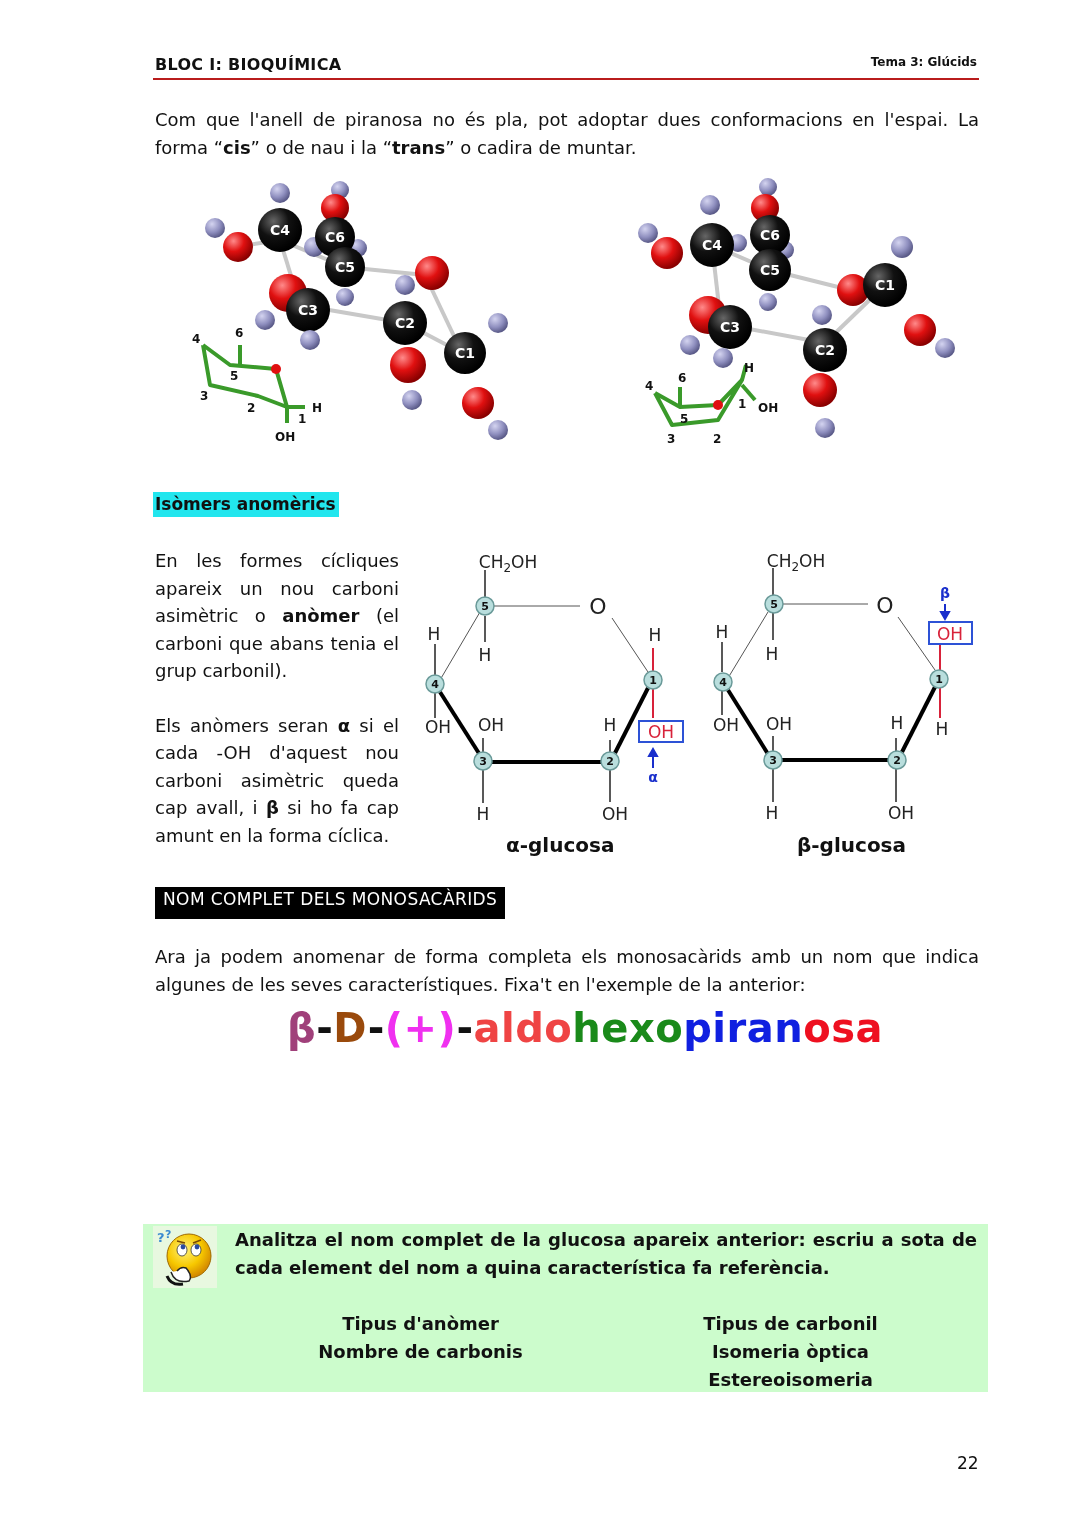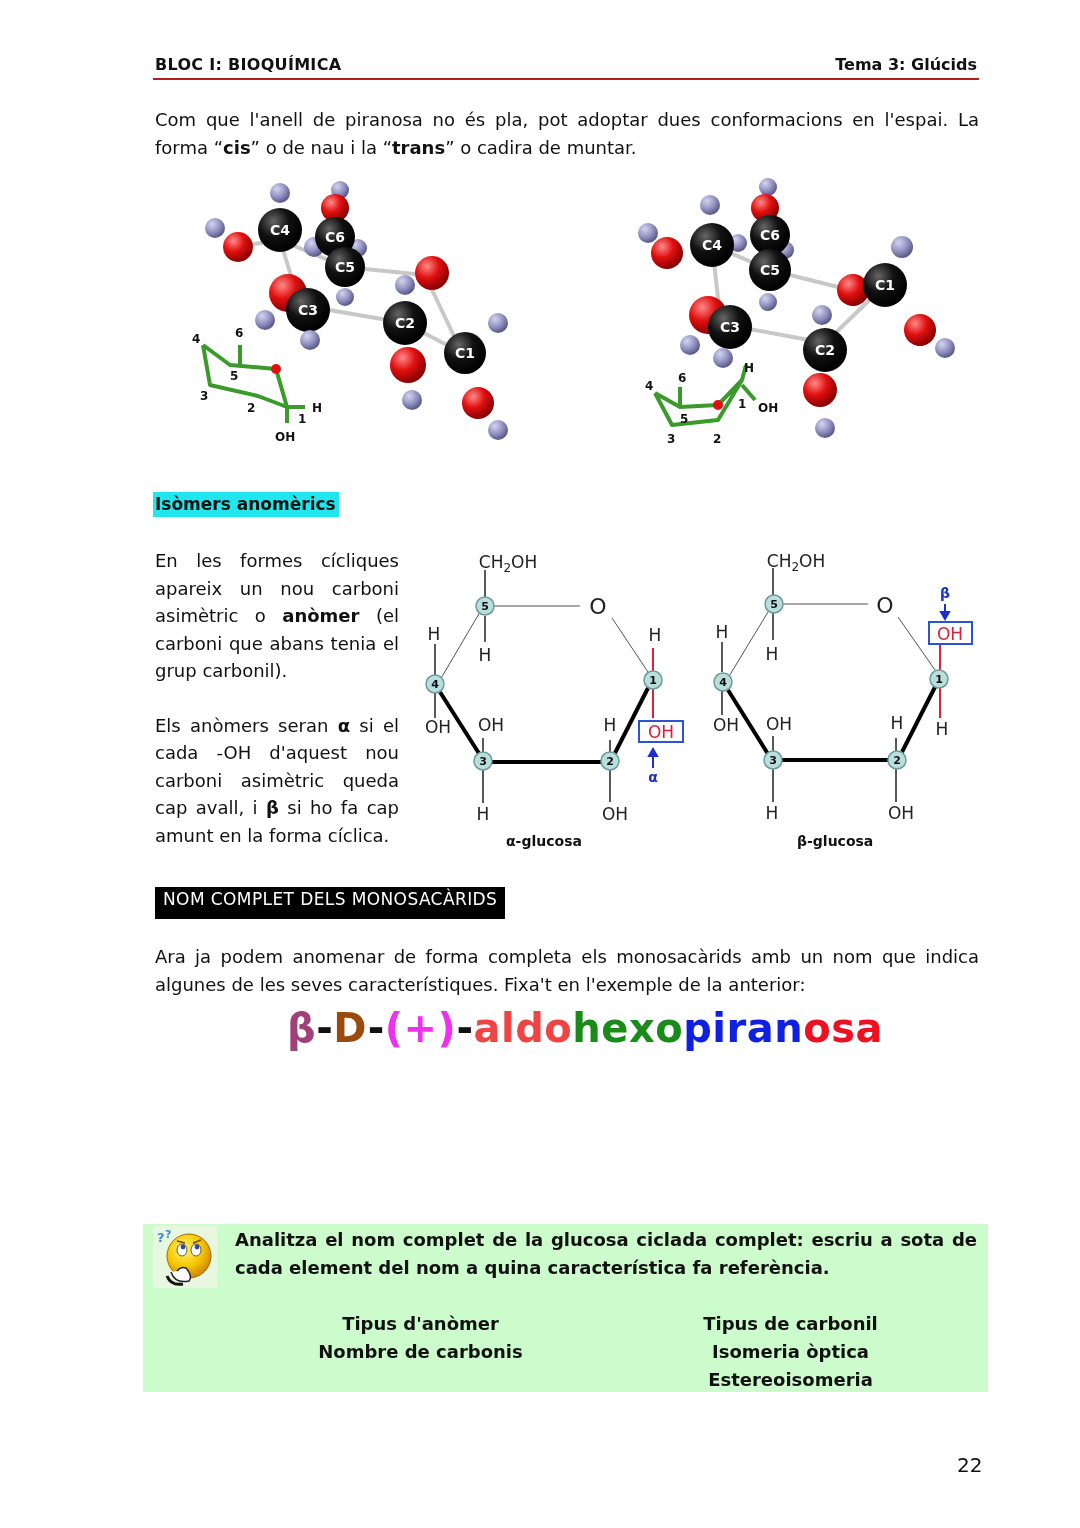--- a/index.html
+++ b/index.html
@@ -1,21 +1,21 @@
 <!DOCTYPE html>
 <html><head>
 <meta charset="utf-8">
 <style>
   * { box-sizing: border-box; margin: 0; padding: 0; }
   html, body { width: 1080px; height: 1528px; background: #ffffff; }
   body { position: relative; font-family: "DejaVu Sans", sans-serif; color: #111; overflow: hidden; }
 
   .header { position: absolute; left: 153px; top: 52px; width: 826px; height: 28px; border-bottom: 2px solid #b91c1c; }
   .header .left { position: absolute; left: 2px; top: 3px; font-size: 16px; font-weight: bold; letter-spacing: 0.3px; }
-  .header .right { position: absolute; right: 2px; top: 3px; font-size: 16px; font-weight: bold; }
+  .header .right { position: absolute; right: 2px; top: 3px; font-size: 12px; font-weight: bold; }
 
   .para { position: absolute; font-size: 18px; line-height: 28px; text-align: justify; }
   .para b { font-weight: bold; }
 
   .intro { left: 155px; top: 106px; width: 824px; }
   .intro .line1 { display: block; text-align-last: justify; }
 
   .mol-wrap { position: absolute; }
   .mol1 { left: 180px; top: 175px; width: 350px; height: 275px; }
   .mol2 { left: 620px; top: 175px; width: 370px; height: 275px; }
@@ -24,40 +24,40 @@
   .sub-heading { position: absolute; left: 153px; top: 492px; background: #22e6ee; padding: 2px 3px 3px 2px; font-weight: bold; font-size: 17px; text-align: center; }
 
   .anom-text { left: 155px; top: 547px; width: 244px; font-size: 18px; line-height: 27.5px; }
   .anom-text p { text-align: justify; text-align-last: left; }
   .anom-text p + p { margin-top: 27px; }
 
   .haworth { position: absolute; top: 540px; width: 290px; height: 320px; }
   .hw-alpha { left: 410px; }
   .hw-beta { left: 700px; }
   .haworth svg { width: 100%; height: 100%; }
-  .hw-caption { position: absolute; top: 833px; font-weight: bold; font-size: 14px; }
+  .hw-caption { position: absolute; top: 833px; font-weight: bold; font-size: 20px; }
   .cap-alpha { left: 506px; }
   .cap-beta { left: 797px; }
 
   .section-title { position: absolute; left: 155px; top: 887px; background: #000; color: #fff; font-size: 17px; padding: 2px 8px 10px 8px; letter-spacing: 0.4px; }
 
   .names-text { left: 155px; top: 943px; width: 824px; }
   .names-text .line1 { display: block; text-align-last: justify; }
 
   .fullname { position: absolute; left: 287px; top: 1005px; font-size: 40px; font-weight: bold; letter-spacing: 0.5px; white-space: nowrap; }
 
   .activity { position: absolute; left: 143px; top: 1224px; width: 845px; height: 168px; background: #ccfccc; }
   .act-icon { position: absolute; left: 10px; top: 2px; width: 64px; height: 62px; background: #e8f8e0; }
   .act-text { position: absolute; left: 92px; top: 2px; width: 742px; font-size: 18px; line-height: 28px; font-weight: bold; text-align: justify; }
   .act-text .line1 { display: block; text-align-last: justify; }
   .act-col { position: absolute; top: 86px; font-size: 18px; font-weight: bold; line-height: 28px; text-align: center; }
   .act-col.left { left: 140px; width: 275px; }
   .act-col.right { left: 530px; width: 235px; }
 
-  .page-num { position: absolute; left: 957px; top: 1453px; font-size: 20px; }
+  .page-num { position: absolute; left: 957px; top: 1453px; font-size: 17px; }
 </style>
 </head>
 <body>
 
 <div class="header">
   <span class="left">BLOC I: BIOQUÍMICA</span>
   <span class="right">Tema 3: Glúcids</span>
 </div>
 
 <div class="para intro">
@@ -386,21 +386,21 @@
       <ellipse cx="29" cy="24" rx="5" ry="6" fill="#fff" stroke="#333" stroke-width="0.8"></ellipse>
       <ellipse cx="43" cy="24" rx="5" ry="6" fill="#fff" stroke="#333" stroke-width="0.8"></ellipse>
       <circle cx="30" cy="21" r="2.4" fill="#2a4aa0"></circle>
       <circle cx="44" cy="21" r="2.4" fill="#2a4aa0"></circle>
       <path d="M24 15 L32 17 M40 17 L48 14" stroke="#7a4a00" stroke-width="1.5"></path>
       <path d="M18 46 Q22 58 36 55 Q40 50 33 42 Q28 40 24 45" fill="#fff" stroke="#222" stroke-width="1.5"></path>
       <path d="M14 50 Q18 60 30 58" fill="none" stroke="#111" stroke-width="3"></path>
     </svg>
   </div>
   <div class="act-text">
-    <span class="line1">Analitza el nom complet de la glucosa ciclada complet: escriu a sota de</span>
+    <span class="line1">Analitza el nom complet de la glucosa apareix anterior: escriu a sota de</span>
     <span>cada element del nom a quina característica fa referència.</span>
   </div>
   <div class="act-col left">
     <div>Tipus d'anòmer</div>
     <div>Nombre de carbonis</div>
   </div>
   <div class="act-col right">
     <div>Tipus de carbonil</div>
     <div>Isomeria òptica</div>
     <div>Estereoisomeria</div>

